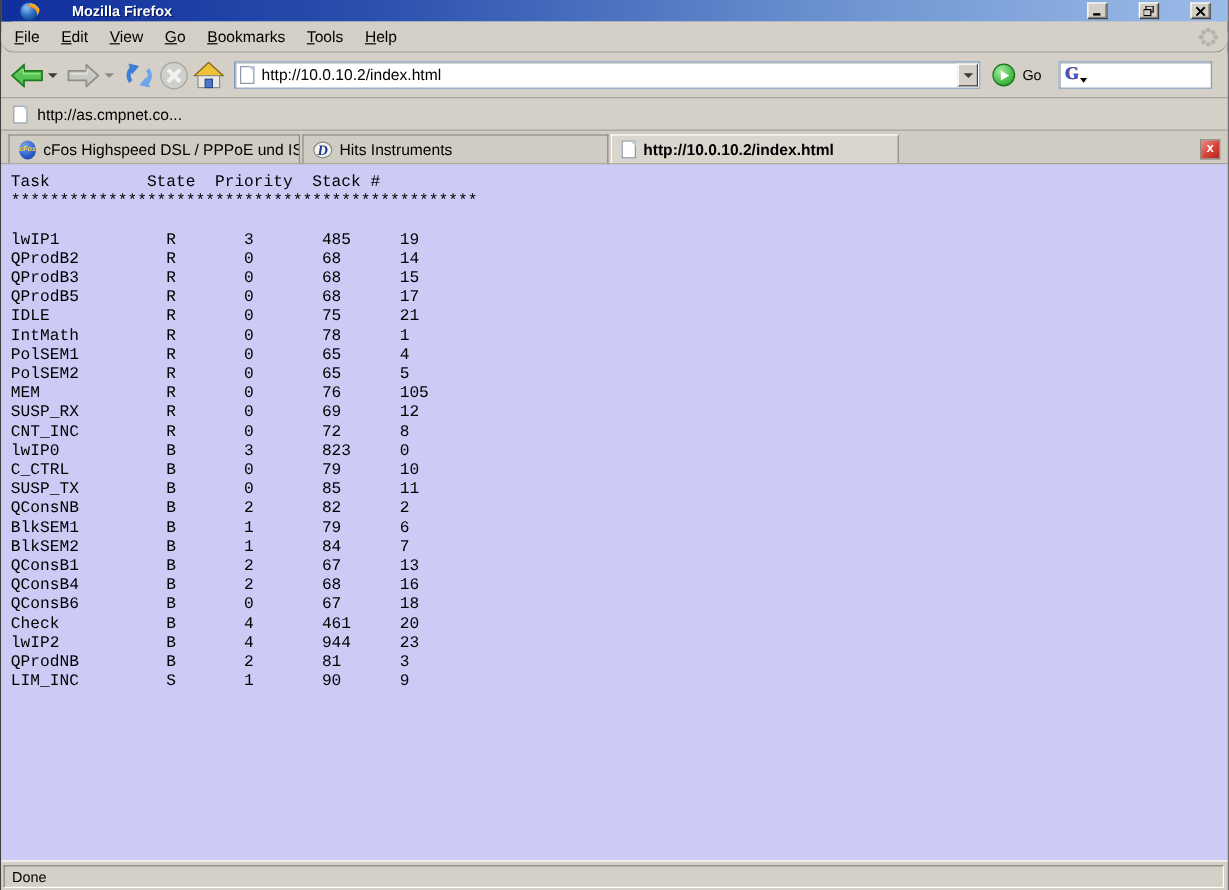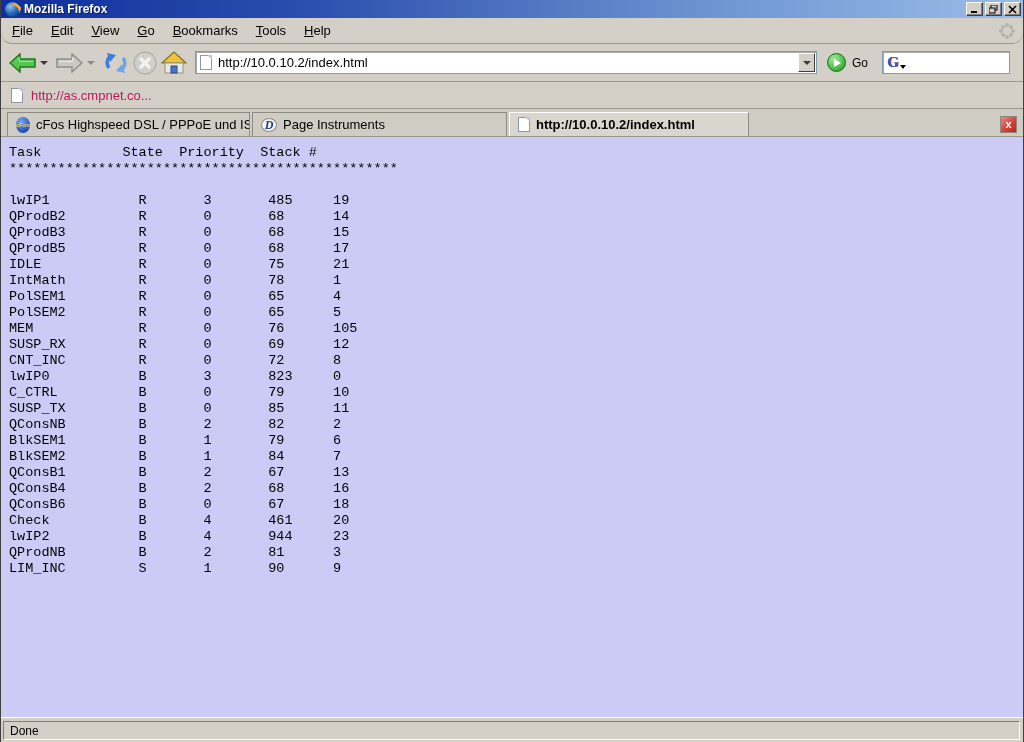--- a/index.html
+++ b/index.html
@@ -9,21 +9,21 @@
     background:#d4d0c8;
     font-family:"Liberation Sans", sans-serif;
     -webkit-font-smoothing:none;
   }
   .window { width:1024px; height:742px; display:flex; flex-direction:column; border-left:1px solid #404040; border-right:1px solid #404040; }
 
   
   .titlebar {
     height:18px; flex:0 0 18px;
     background:linear-gradient(to right,#0f2f9c 0%, #2a4fae 30%, #6f96d2 70%, #9cbce8 100%);
-    display:flex; align-items:center; padding:0 2px; color:#fff;
+    display:flex; align-items:center; padding:0 14px; color:#fff;gap:24px;
   }
   .titlebar .app-icon { width:15px; height:15px; border-radius:50%;
     background:radial-gradient(circle at 35% 30%, #8fc0f0 0%, #2f6fc0 45%, #134a8e 75%);
     position:relative; margin:0 4px 0 2px; flex:0 0 15px;}
   .titlebar .app-icon::after { content:""; position:absolute; right:-1px; top:0px; width:10px; height:12px;
     background:radial-gradient(circle at 20% 80%, transparent 45%, #f68f1e 46%, #fcb21e 70%, transparent 71%);
     border-radius:50%; }
   .titlebar .title-text { font-size:12px; font-weight:bold; text-shadow:1px 1px 0 #071a54; flex:1 1 auto; }
   .winbtn { width:17px; height:14px; margin-left:2px; background:#d4d0c8;
     border-top:1px solid #fff; border-left:1px solid #fff; border-right:1px solid #404040; border-bottom:1px solid #404040;
@@ -70,21 +70,21 @@
     border-top:4px solid #000; margin:8px 0 0 1px; }
 
   
   .doc-icon { width:12px; height:15px; background:#fff; border:1px solid #8a97a8; position:relative; flex:0 0 12px; }
   .doc-icon::after { content:""; position:absolute; top:-1px; right:-1px; width:0; height:0;
     border-left:5px solid transparent; border-top:5px solid #b9c6d4; }
 
   
   .bookmarksbar { height:27px; flex:0 0 27px; background:#d4d0c8; border-bottom:1px solid #9b988f;
     display:flex; align-items:center; padding-left:10px; }
-  .bookmark-item { display:flex; align-items:center; font-size:13px; color:#be185d; }
+  .bookmark-item { display:flex; align-items:center; font-size:13px; color:#000000; }
   .bookmark-item .doc-icon { margin-right:8px; }
 
   
   .tabbar { height:28px; flex:0 0 28px; background:#cfccc3; border-bottom:1px solid #9b988f;
     display:flex; align-items:flex-end; padding:2px 4px 0 6px; }
   .tab { height:24px; display:flex; align-items:center; padding:0 8px; font-size:13px; color:#000;
     background:#cfccc3; border:1px solid #8e8b83; border-bottom:none; margin-right:2px;
     white-space:nowrap; overflow:hidden; }
   .tab.active { background:#d9d6ce; font-weight:bold; border-top:1px solid #fff; border-left:1px solid #fff; }
   .tab .tab-icon { margin-right:6px; display:inline-flex; align-items:center; justify-content:center; }
@@ -218,21 +218,21 @@
   </div>
 
   <div class="tabbar">
     <div id="tabs-container" style="display:flex;align-items:flex-end;">
         <div class="tab">
           <span class="tab-icon cfos-icon">cFos</span>
           <span>cFos Highspeed DSL / PPPoE und ISDN CAP...</span>
         </div>
         <div class="tab">
           <span class="tab-icon dynon-icon">D</span>
-          <span>Page Instruments</span>
+          <span>Hits Instruments</span>
         </div>
         <div class="tab active">
           <span class="tab-icon doc-icon"></span>
           <span>http://10.0.10.2/index.html</span>
         </div>
       </div>
     <div class="tab-strip-fill"></div>
     <div class="tab-close">x</div>
   </div>
 

